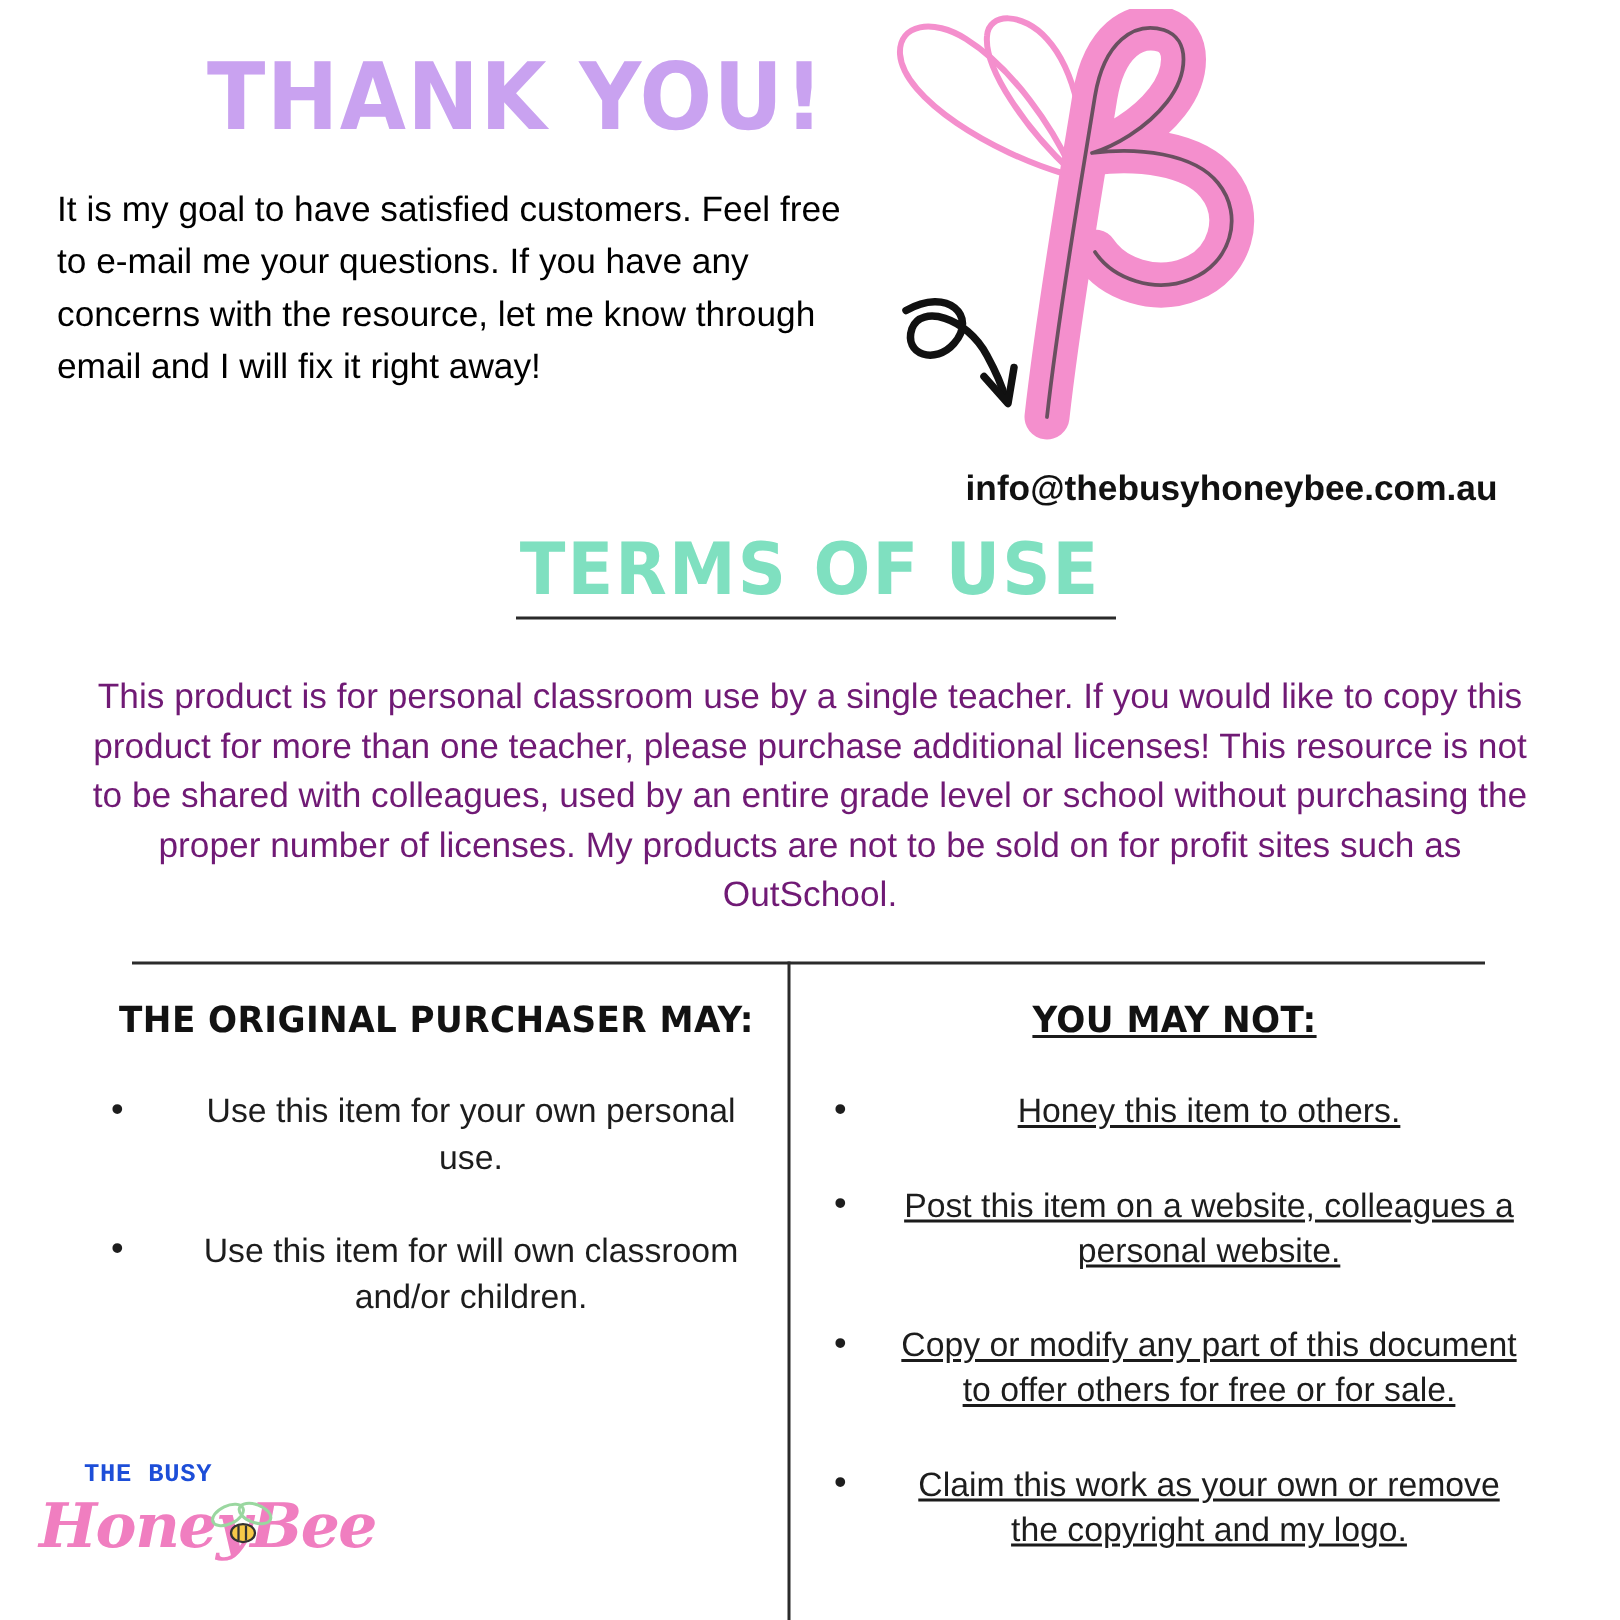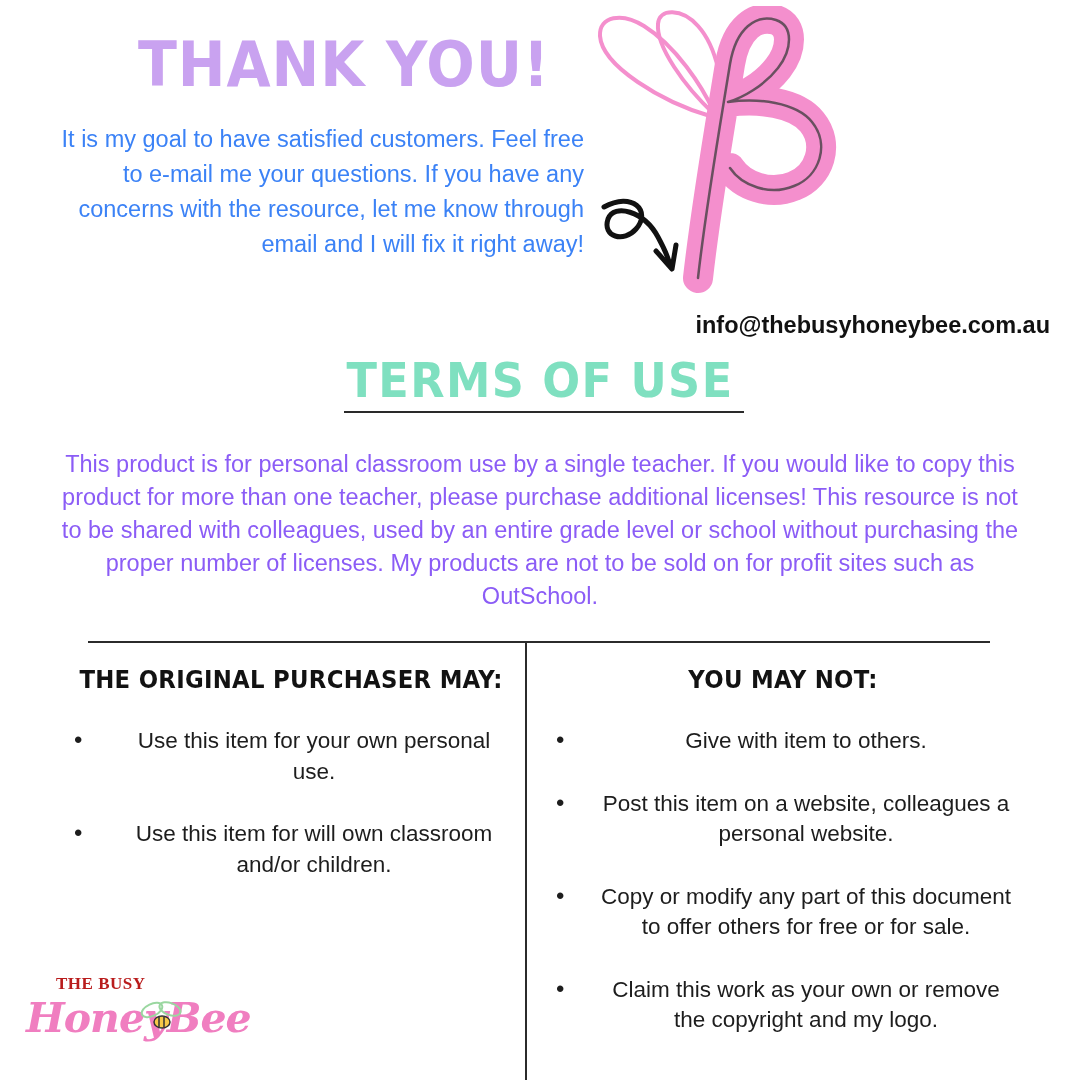--- a/index.html
+++ b/index.html
@@ -37,34 +37,34 @@
     transform-origin: left top;
     white-space: nowrap;
   }
 
   
   .intro {
     position: absolute;
     left: 38px;
     top: 122px;
     width: 546px;
-    text-align: right;
+    text-align: left;
     font-family: "Liberation Sans", sans-serif;
     font-size: 23.5px;
     line-height: 35px;
-    color: #3b82f6;
+    color: #000000;
   }
 
   
   .email {
     position: absolute;
-    left: 560px;
+    left: 576px;
     top: 312px;
     width: 490px;
-    text-align: right;
+    text-align: center;
     font-family: "Liberation Sans", sans-serif;
     font-weight: bold;
     font-size: 23.5px;
     color: #111;
   }
 
   
   .terms-head {
     position: absolute;
     left: 0;
@@ -89,21 +89,21 @@
 
   
   .terms-body {
     position: absolute;
     left: 52px;
     top: 448px;
     width: 976px;
     text-align: center;
     font-size: 23.5px;
     line-height: 33px;
-    color: #8b5cf6;
+    color: #701a75;
   }
 
   
   .hrule {
     position: absolute;
     left: 88px;
     top: 641px;
     width: 902px;
     height: 2px;
     background: #2b2b2b;
@@ -116,21 +116,21 @@
     height: 439px;
     background: #2b2b2b;
   }
 
   
   .col {
     position: absolute;
     top: 666px;
   }
   .col.left  { left: 66px;  width: 450px; }
-  .col.right { left: 548px; width: 470px; }
+  .col.right { left: 548px; width: 470px; text-decoration: underline; }
 
   .col-title {
     text-align: center;
     font-family: "DejaVu Sans", sans-serif;
     font-weight: bold;
     font-size: 24px;
     letter-spacing: 0.3px;
     color: #121212;
     transform: scaleX(0.95);
   }
@@ -180,25 +180,25 @@
 
   
   .brand {
     position: absolute;
     left: 22px;
     bottom: 18px;
     width: 210px;
     height: 88px;
   }
   .brand-top {
-    font-family: Liberation Serif, serif;
+    font-family: Liberation Mono, monospace;
     font-weight: bold;
     font-size: 17px;
     letter-spacing: 0.5px;
-    color: #b91c1c;
+    color: #1d4ed8;
     margin-left: 34px;
   }
   .brand-main {
     font-family: "DejaVu Serif", serif;
     font-style: italic;
     font-weight: bold;
     font-size: 41px;
     line-height: 48px;
     color: #f07ec0;
     margin-left: 4px;
@@ -249,21 +249,21 @@
     <div class="col-title">THE ORIGINAL PURCHASER MAY:</div>
     <ul class="col-list">
       <li>Use this item for your own personal use.</li>
       <li>Use this item for will own classroom and/or children.</li>
     </ul>
   </div>
 
   <div class="col right">
     <div class="col-title">YOU MAY NOT:</div>
     <ul class="col-list">
-      <li>Give with item to others.</li>
+      <li>Honey this item to others.</li>
       <li>Post this item on a website, colleagues a personal website.</li>
       <li>Copy or modify any part of this document to offer others for free or for sale.</li>
       <li>Claim this work as your own or remove the copyright and my logo.</li>
     </ul>
   </div>
 
   <div class="brand">
     <div class="brand-top">THE BUSY</div>
     <div class="brand-main">
       <span>Honey</span><span class="bee">Bee</span>

